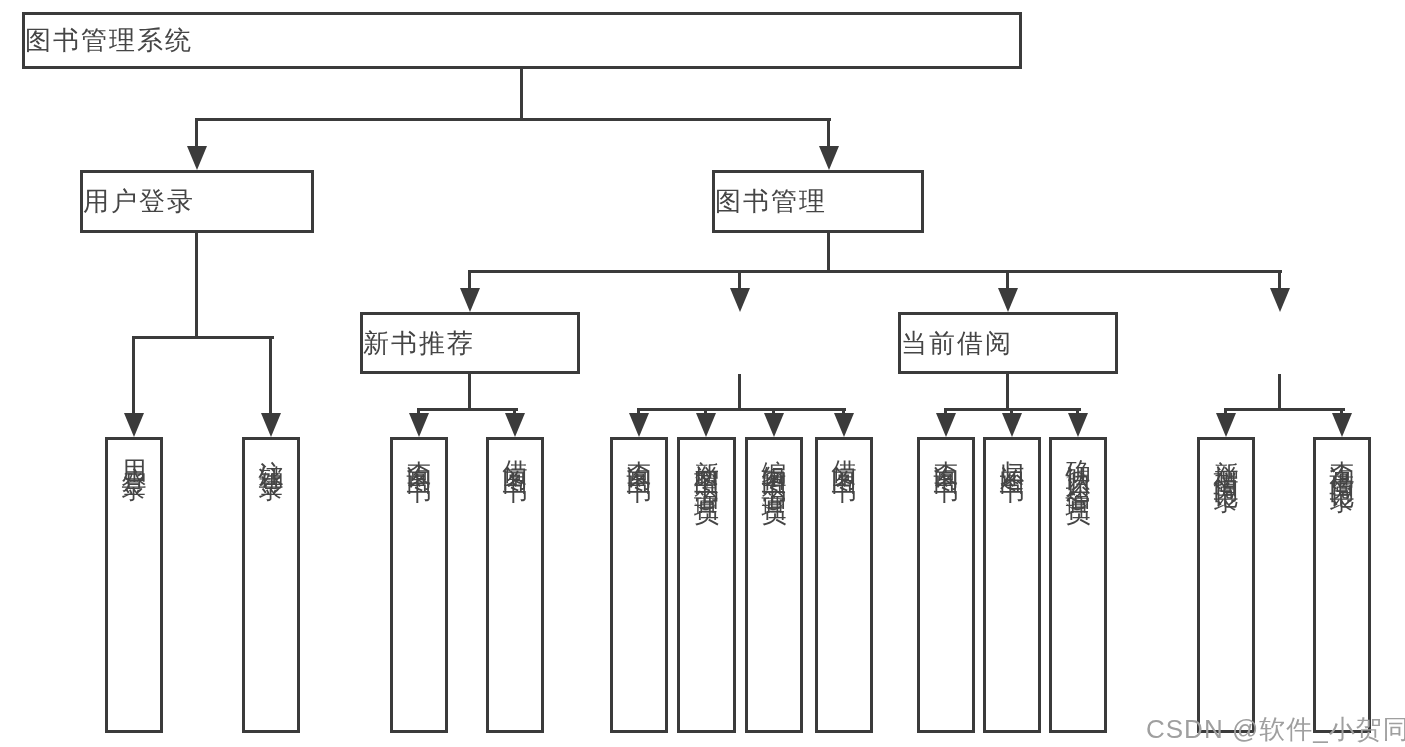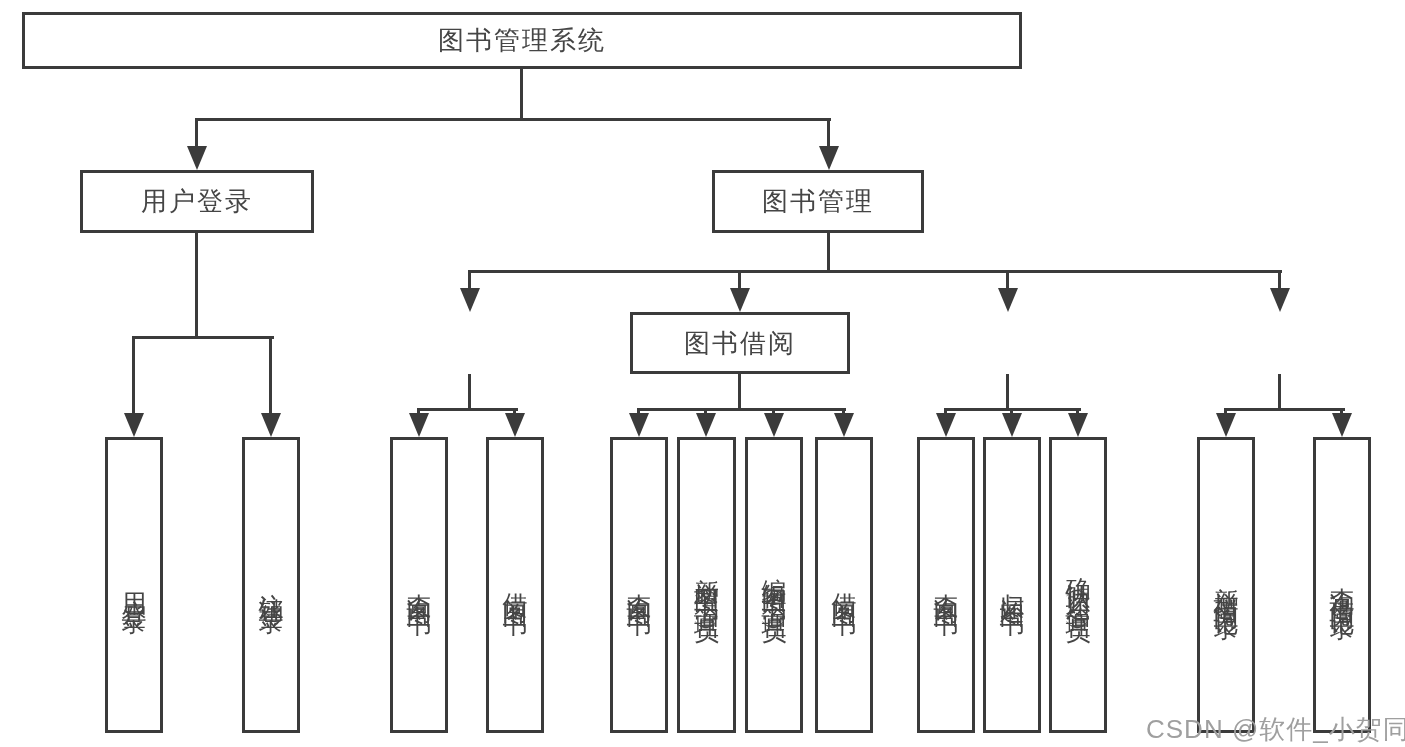--- a/index.html
+++ b/index.html
@@ -14,21 +14,21 @@
     width:1405px;height:747px;
     background:var(--background);
     font-family:"Liberation Sans", sans-serif;
     overflow:hidden;
   }
   .box{
     position:absolute;
     box-sizing:border-box;
     background:#ffffff;
     border:3px solid var(--line);
-    display:flex;align-items:center;justify-content:center;
+    display:flex;align-items:center;justify-content:flex-start;
     color:var(--text);
     font-size:26px;
     letter-spacing:2px;
     white-space:nowrap;
     z-index:2;
   }
   .vbox{
     writing-mode:vertical-rl;
     text-orientation:mixed;
     font-size:25px;
@@ -127,22 +127,25 @@
     <span>图书管理系统</span>
   </div>
 
   <div class="box" style="left:80px;top:170px;width:234px;height:63px">
     <span>用户登录</span>
   </div>
   <div class="box" style="left:712px;top:170px;width:212px;height:63px">
     <span>图书管理</span>
   </div>
 
-  <div class="box" style="left:630px;top:312px;width:220px;height:62px">
-    <span>图书借阅</span>
+  <div class="box" style="left:360px;top:312px;width:220px;height:62px">
+    <span>新书推荐</span>
+  </div>
+  <div class="box" style="left:898px;top:312px;width:220px;height:62px">
+    <span>当前借阅</span>
   </div>
 
   <div class="box vbox" style="left:105px;top:437px;width:58px;height:296px">
     <span>用户登录</span>
   </div>
   <div class="box vbox" style="left:242px;top:437px;width:58px;height:296px">
     <span>注销登录</span>
   </div>
 
   <div class="box vbox" style="left:390px;top:437px;width:58px;height:296px">

